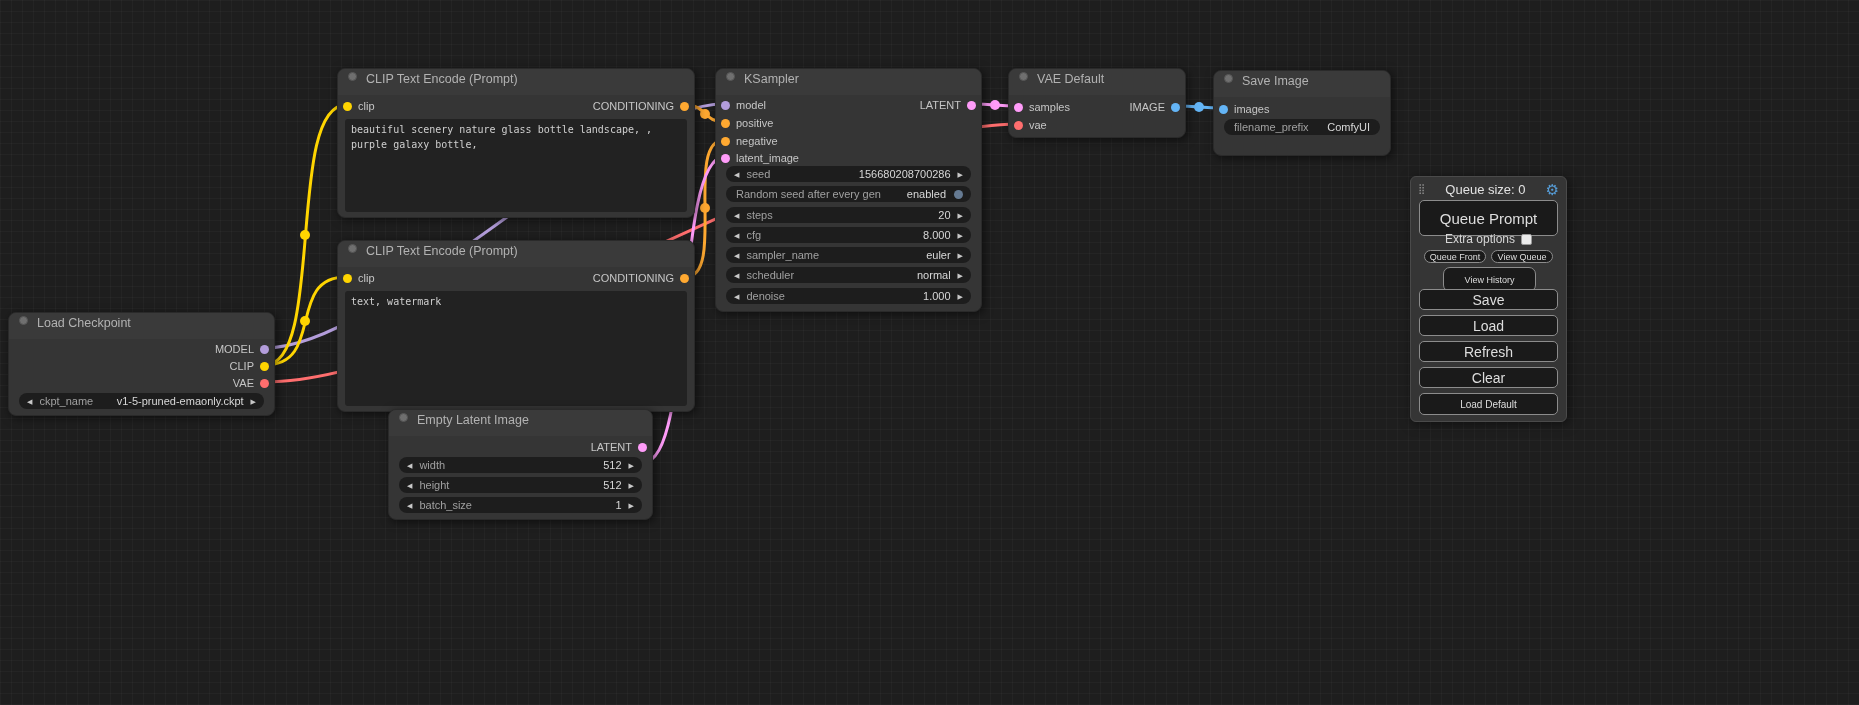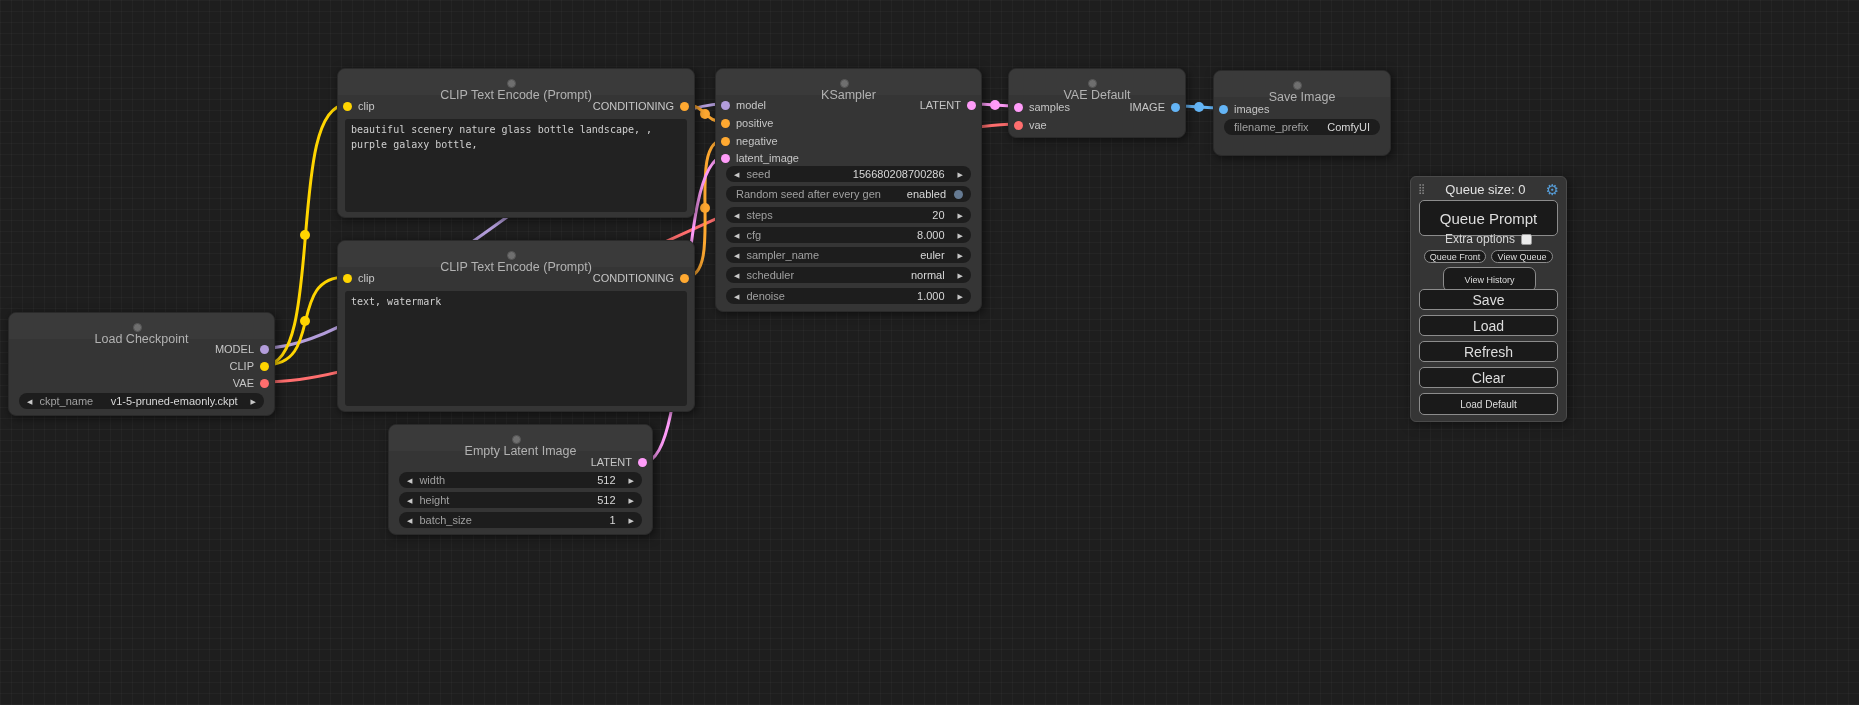--- a/index.html
+++ b/index.html
@@ -10,37 +10,37 @@
       linear-gradient(rgba(255,255,255,0.028) 1px, transparent 1px),
       linear-gradient(90deg, rgba(255,255,255,0.028) 1px, transparent 1px);
     background-size:11px 11px; }
   .wires { position:absolute; left:0; top:0; z-index:1; }
   .wire { fill:none; stroke-width:3; stroke-linecap:round; }
   .wire-dot { stroke:none; }
 
   .node { position:absolute; z-index:2; background:#353535; border-radius:8px;
     border:1px solid #2a2a2a; box-shadow:2px 2px 10px rgba(0,0,0,0.55); }
   .node-title { position:absolute; left:0; right:0; top:0; height:26px; background:#3a3a3a;
-    border-radius:7px 7px 0 0; display:flex; align-items:center; padding:10px 10px;flex-direction:column; }
+    border-radius:7px 7px 0 0; display:flex; align-items:flex-start; padding:3px 10px; }
   .collapse-dot { width:9px; height:9px; border-radius:50%; background:#6f6f6f;
     border:1px solid #565656; margin-right:9px; flex:none; }
   .title-text { font-size:12.5px; color:#b2b2b2; white-space:nowrap; }
 
   .slot { position:absolute; height:14px; display:flex; align-items:center; gap:6px;
     font-size:11px; color:#c6c6c6; white-space:nowrap; }
   .slot.in { left:5px; }
   .slot.out { right:5px; }
   .slot-dot { width:9px; height:9px; border-radius:50%; flex:none; }
 
   .widget { position:absolute; left:10px; right:10px; height:16px; background:#1d1d1d;
     border-radius:8px; display:flex; align-items:center; padding:0 8px; font-size:11px;
     white-space:nowrap; overflow:hidden; }
   .warrow { color:#c8c8c8; font-size:7px; line-height:1; flex:none; }
   .wlabel { color:#a0a0a0; margin-left:7px; }
-  .wvalue { color:#d8d8d8; margin-left:auto; margin-right:13px; }
+  .wvalue { color:#d8d8d8; margin-left:auto; margin-right:7px; }
   .widget.no-arrows .wlabel { margin-left:2px;text-align:center; }
   .widget.no-arrows .wvalue { margin-right:2px; }
   .toggle-dot { width:9px; height:9px; border-radius:50%; flex:none; margin-left:6px; }
 
   .prompt-box { position:absolute; left:7px; right:7px; background:#222222; border-radius:3px;
     font-family:"DejaVu Sans Mono",monospace; font-size:10px; line-height:1.45; color:#cfcfcf;
     padding:4px 6px; white-space:pre-wrap; word-break:break-word; overflow:hidden; }
 
   .queue-panel { position:absolute; z-index:3; left:1410px; top:176px; width:157px; height:246px;
     background:#353535; border:1px solid #4a4a4a; border-radius:6px;
@@ -143,21 +143,21 @@
       <span class="slot-dot" style="background: rgb(255, 213, 0);"></span>
       <span>clip</span>
     </div>
     <div class="slot out" style="top:30px">
       <span>CONDITIONING</span>
       <span class="slot-dot" style="background: rgb(255, 169, 49);"></span>
     </div>
     <div class="prompt-box" style="top:50px;height:115px">text, watermark</div>
   </div>
 
-  <div class="node" style="left:388px;top:424px;width:265px;height:111px">
+  <div class="node" style="left:388px;top:409px;width:265px;height:111px">
     <div class="node-title">
       <span class="collapse-dot"></span>
       <span class="title-text">Empty Latent Image</span>
     </div>
     <div class="slot out" style="top:30px">
       <span>LATENT</span>
       <span class="slot-dot" style="background: rgb(255, 156, 249);"></span>
     </div>
     <div class="widget" style="top:47px">
       <span class="warrow">◀</span>

